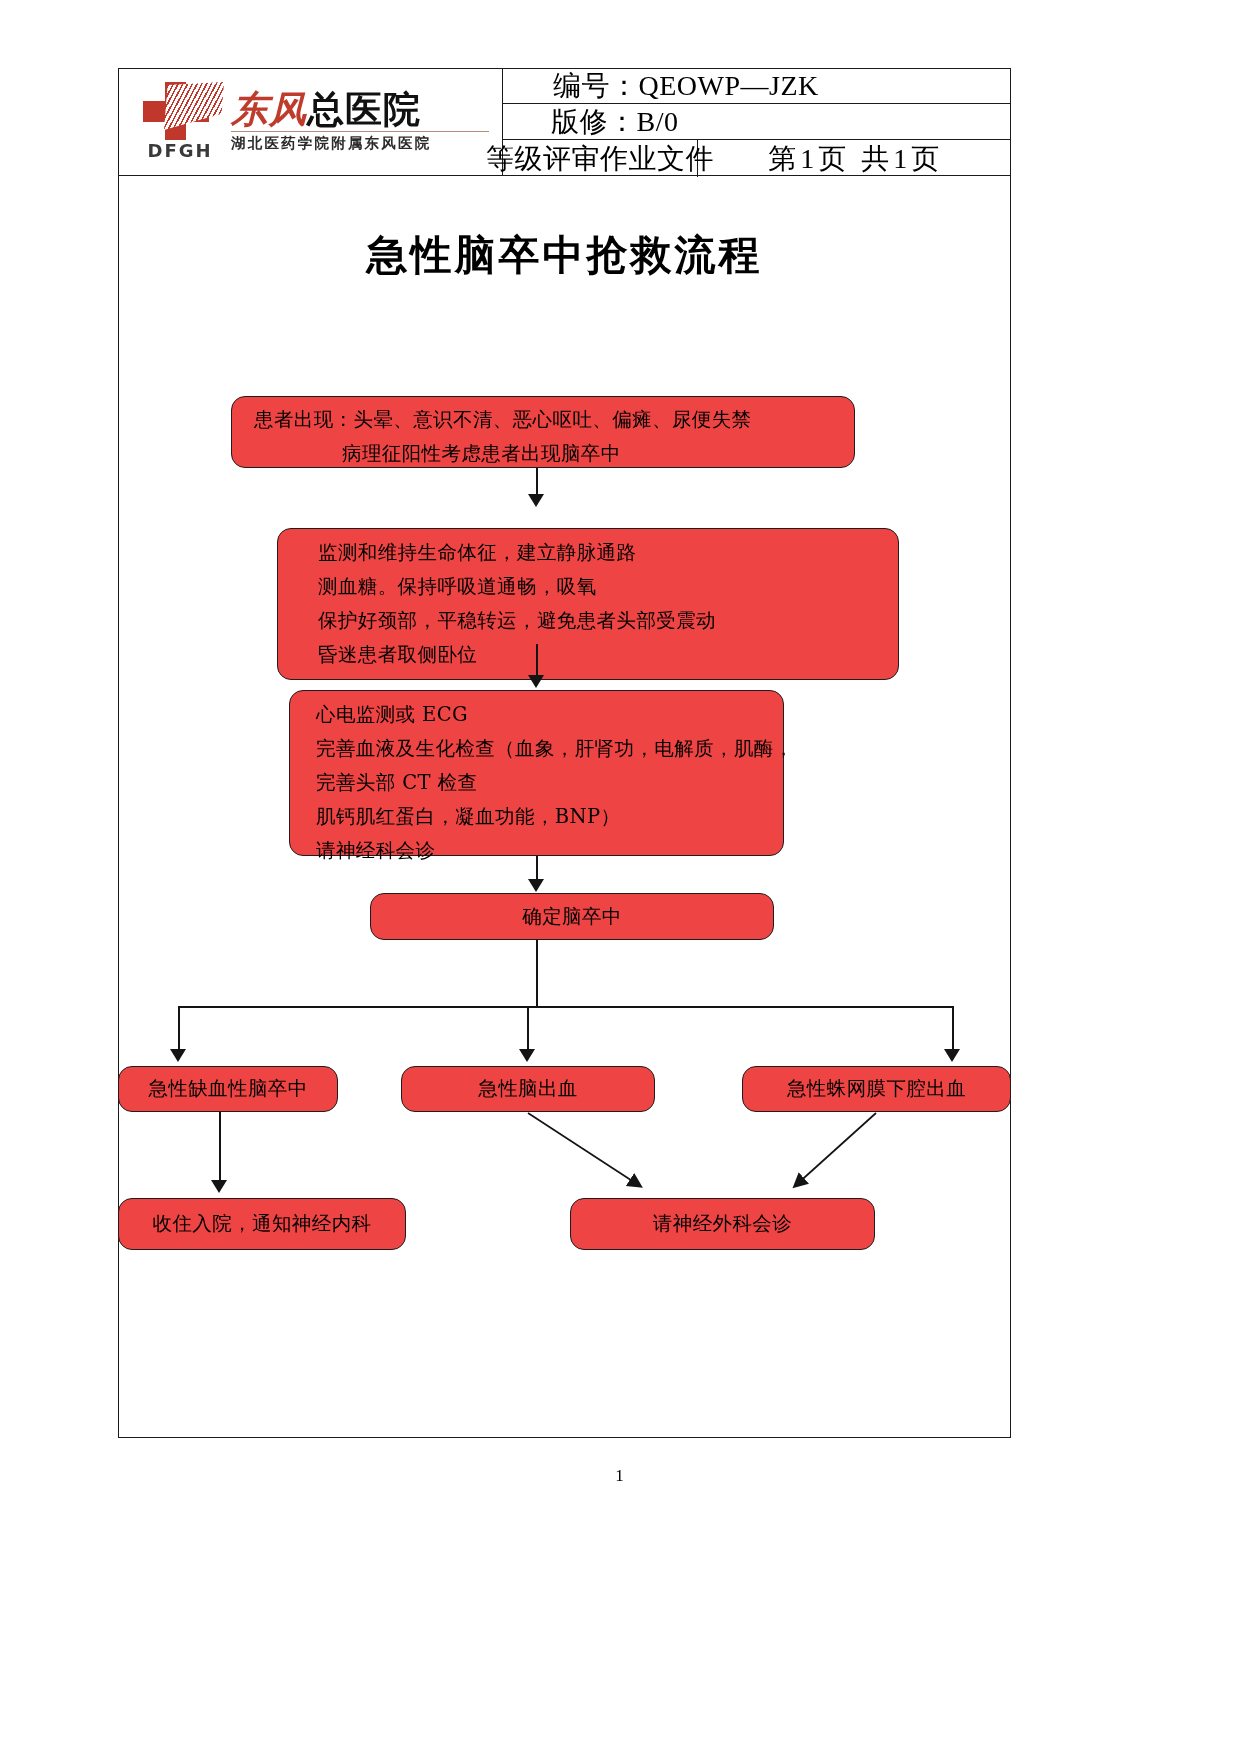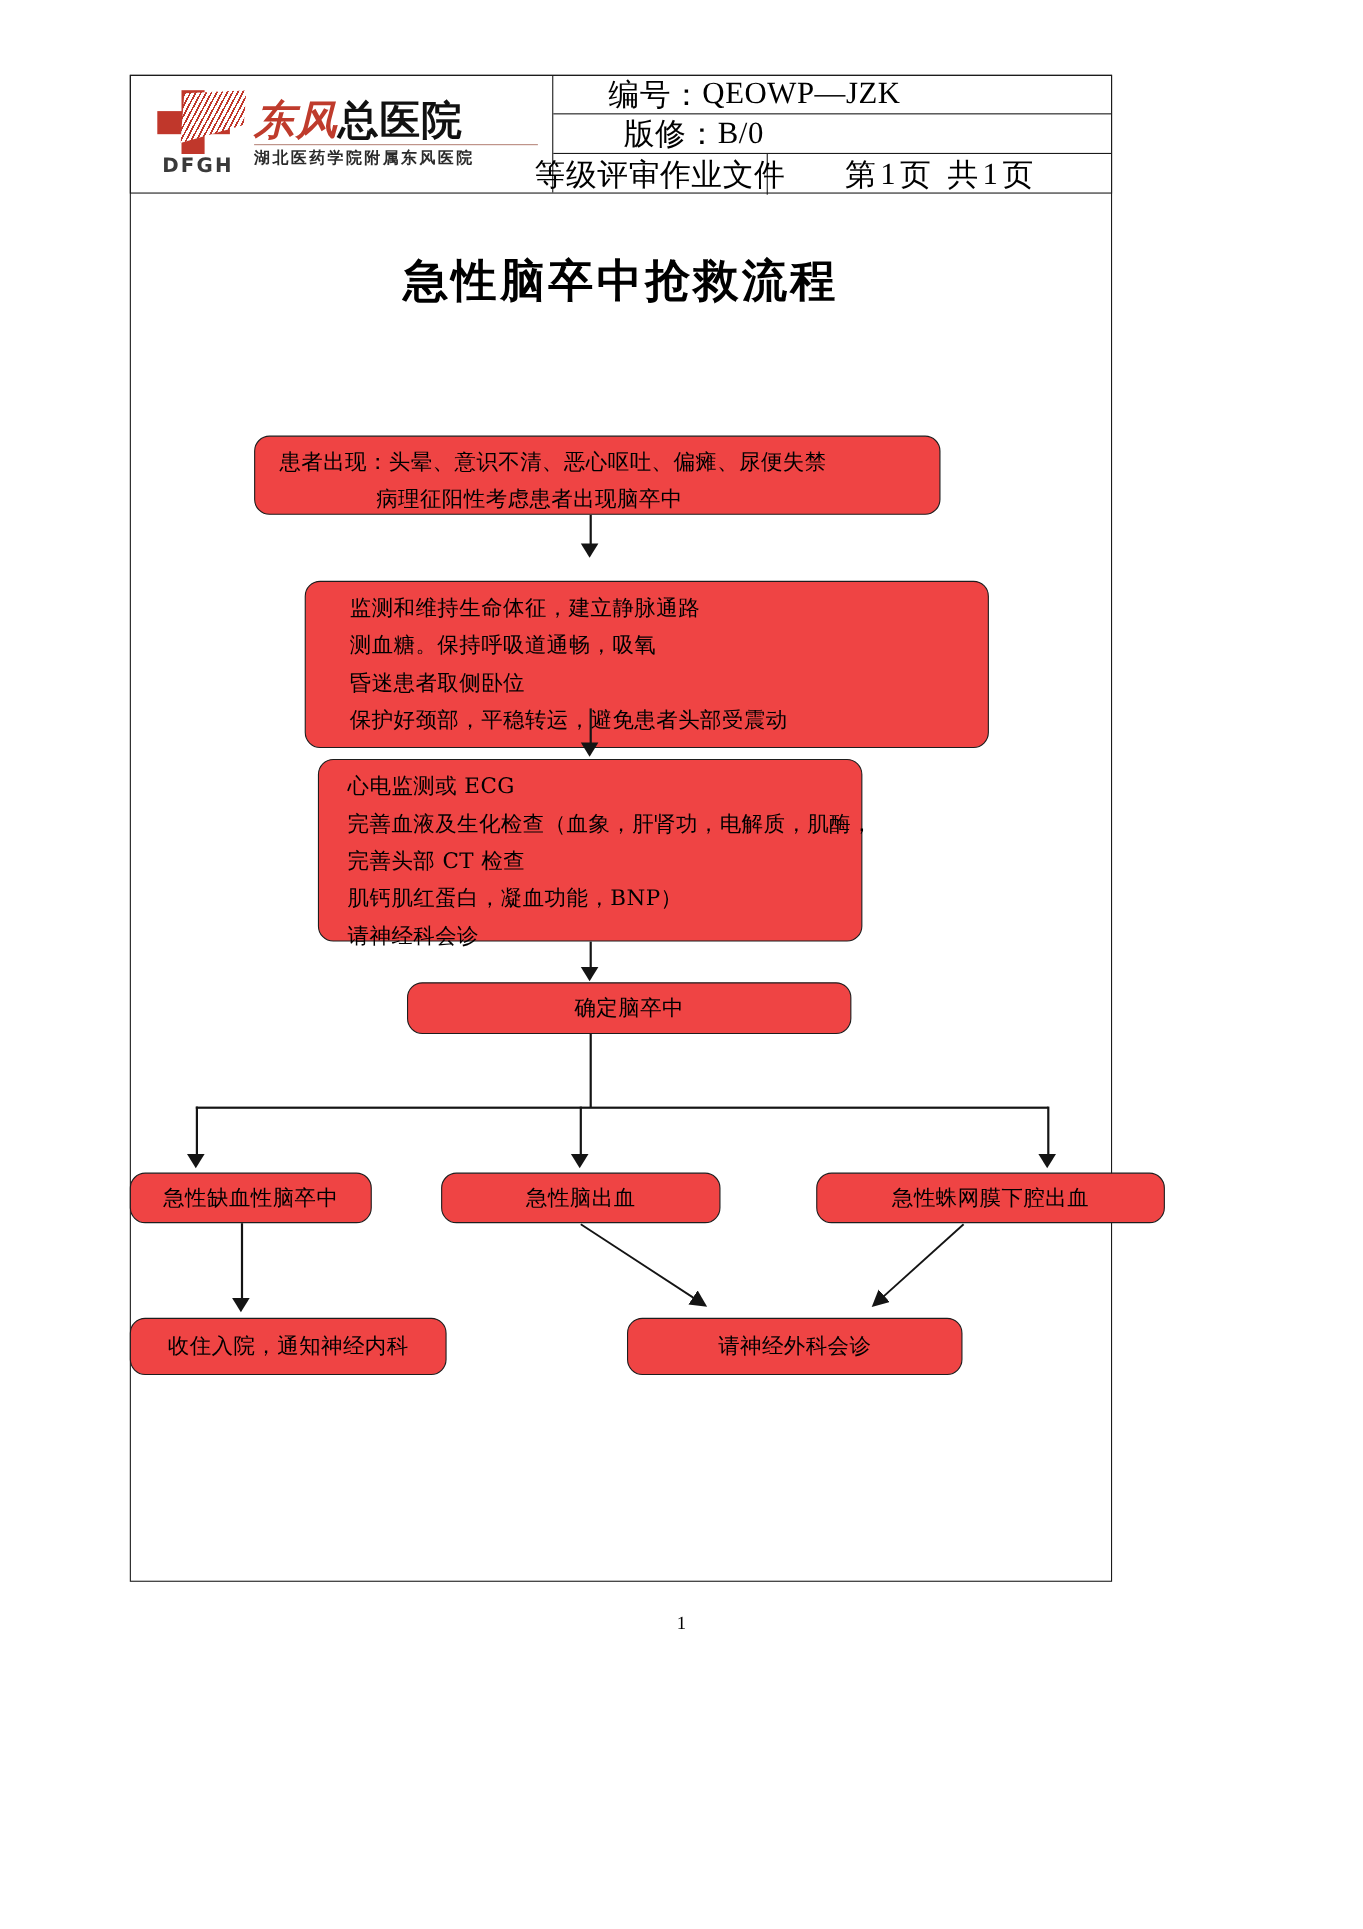--- a/index.html
+++ b/index.html
@@ -30,21 +30,21 @@
   .hdr-row{position:absolute;left:0;right:0;box-sizing:border-box;}
   #hdr-row1{top:0;height:35px;border-bottom:1.6px solid #1b1b1b;}
   #hdr-row2{top:35px;height:36px;border-bottom:1.6px solid #1b1b1b;}
   #hdr-row3{top:71px;height:37px;}
   .hdr-cell{
     position:absolute;top:0;height:100%;
     display:flex;align-items:center;
     font-size:28px;letter-spacing:.5px;white-space:nowrap;
   }
   #cell-docno{left:0;right:0;justify-content:flex-start;padding-left:50px;}
-  #cell-rev{left:16px;width:195px;justify-content:flex-start;padding-left:48px;box-sizing:border-box;}
+  #cell-rev{left:0;width:195px;justify-content:flex-start;padding-left:48px;box-sizing:border-box;}
   #cell-revdate{left:195px;right:0;justify-content:flex-start;padding-left:12px;box-sizing:border-box;}
   #cell-doctype{left:0;width:195px;justify-content:center;border-right:1.6px solid #1b1b1b;box-sizing:border-box;}
   #cell-page{left:195px;right:0;justify-content:center;box-sizing:border-box;}
   .sp{letter-spacing:4px;}
 
   
   #logo-wrap{display:flex;align-items:center;padding-left:14px;}
   #logo-mark{position:relative;width:92px;height:88px;flex:none;margin-right:6px;}
   #cross{position:absolute;left:10px;top:4px;width:66px;height:58px;}
   #cross .bar-h{position:absolute;left:0;top:19px;width:66px;height:21px;background:#c0372b;}
@@ -93,21 +93,21 @@
   #box-symptoms{left:231px;top:396px;width:624px;height:72px;padding-top:6px;}
   #box-symptoms .l1{padding-left:22px;}
   #box-symptoms .l2{padding-left:110px;}
 
   #box-vitals{left:277px;top:528px;width:622px;height:152px;padding-top:7px;padding-left:40px;}
   #box-workup{left:289px;top:690px;width:495px;height:166px;padding-top:7px;}
   #box-confirm{left:370px;top:893px;width:404px;height:47px;line-height:45px;text-align:center;}
 
   #box-ischemic{left:118px;top:1066px;width:220px;height:46px;line-height:44px;text-align:center;}
   #box-hemorrhage{left:401px;top:1066px;width:254px;height:46px;line-height:44px;text-align:center;}
-  #box-sah{left:742px;top:1066px;width:317px;height:46px;line-height:44px;text-align:center;}
+  #box-sah{left:742px;top:1066px;width:269px;height:46px;line-height:44px;text-align:center;}
 
   #box-admit{left:118px;top:1198px;width:288px;height:52px;line-height:50px;text-align:center;}
   #box-neurosurg{left:570px;top:1198px;width:305px;height:52px;line-height:50px;text-align:center;}
 
   
   .conn{position:absolute;background:#141414;}
   .vline{width:1.6px;}
   .hline{height:1.6px;}
   .arrow-down{
     position:absolute;width:0;height:0;
@@ -185,22 +185,22 @@
 <div id="doc-title">急性脑卒中抢救流程</div>
 
 <div class="box" id="box-symptoms">
   <span class="ln l1">患者出现：头晕、意识不清、恶心呕吐、偏瘫、尿便失禁</span>
   <span class="ln l2">病理征阳性考虑患者出现脑卒中</span>
 </div>
 
 <div class="box pad-l" id="box-vitals">
   <span class="ln">监测和维持生命体征，建立静脉通路</span>
   <span class="ln">测血糖。保持呼吸道通畅，吸氧</span>
+  <span class="ln">保护好颈部，平稳转运，避免患者头部受震动</span>
   <span class="ln">昏迷患者取侧卧位</span>
-  <span class="ln">保护好颈部，平稳转运，避免患者头部受震动</span>
 </div>
 
 <div class="box pad-l" id="box-workup">
   <span class="ln">心电监测或 ECG</span>
   <span class="ln">完善血液及生化检查（血象，肝肾功，电解质，肌酶，</span>
   <span class="ln">完善头部 CT 检查</span>
   <span class="ln">肌钙肌红蛋白，凝血功能，BNP）</span>
   <span class="ln">请神经科会诊</span>
 </div>
 

